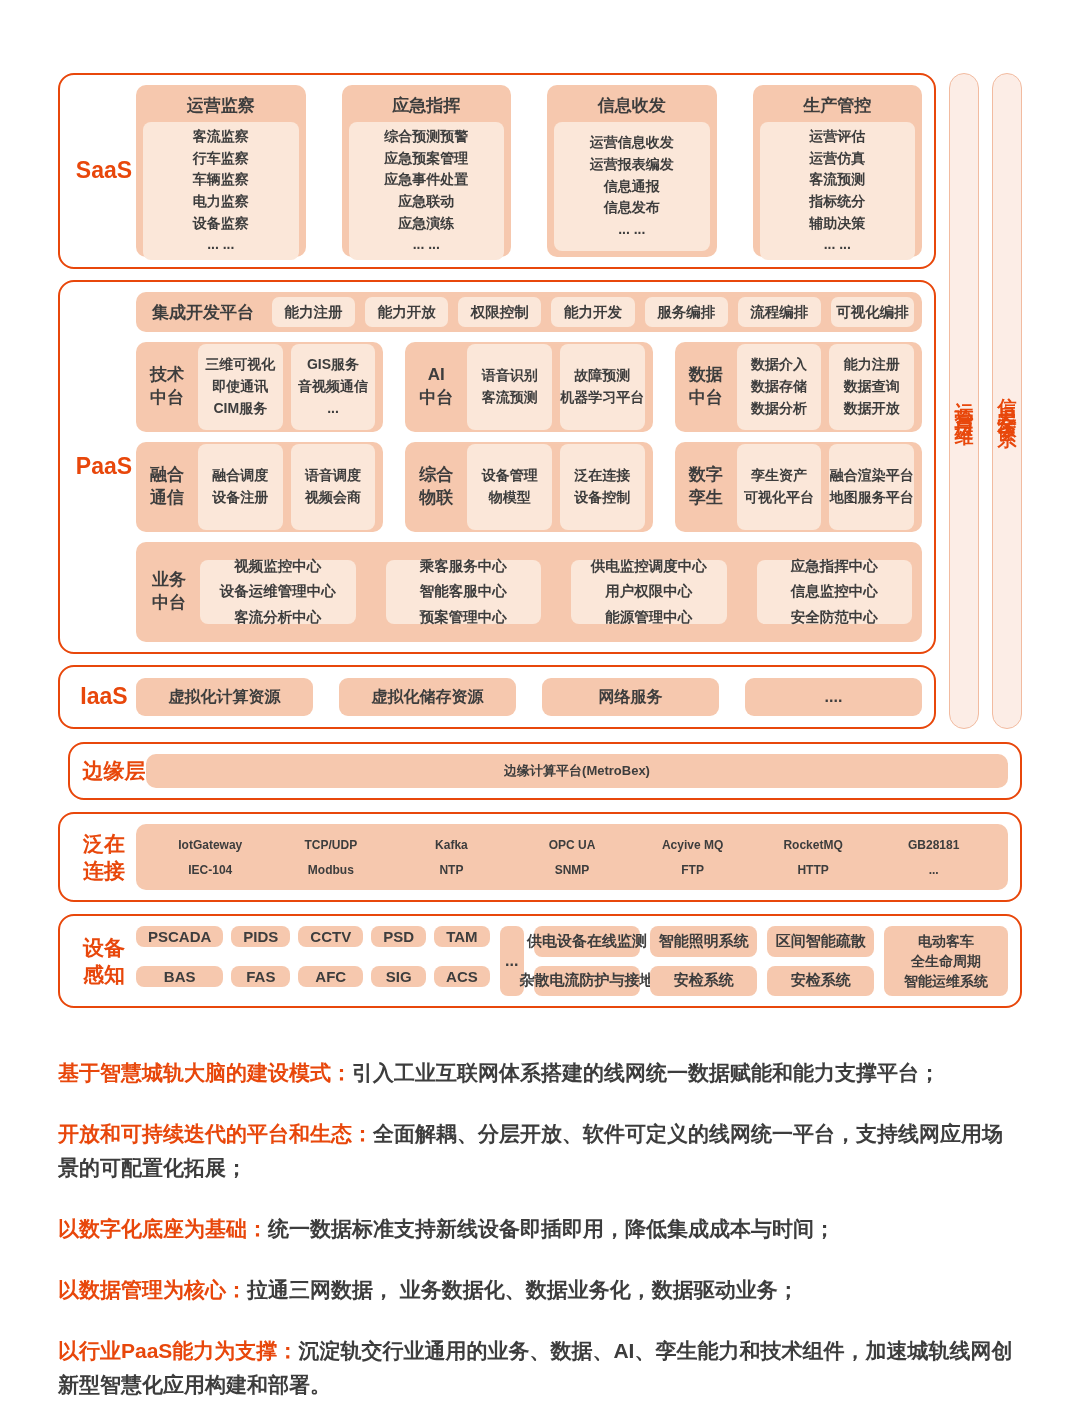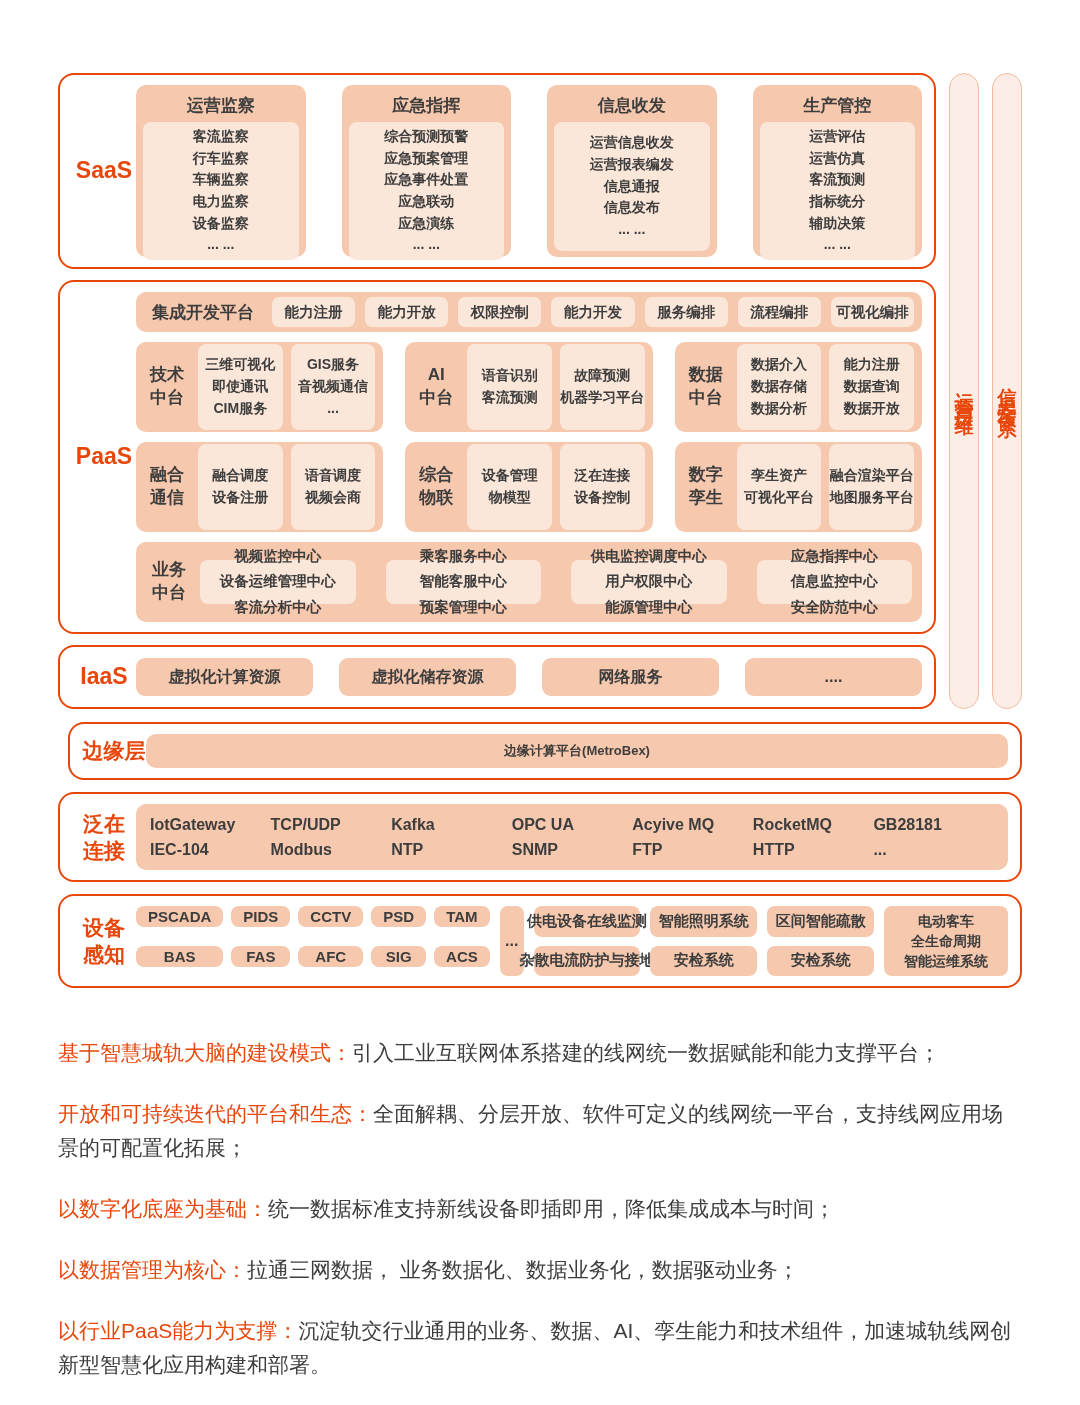--- a/index.html
+++ b/index.html
@@ -42,21 +42,21 @@
   .dev-title{font-size:17px;font-weight:bold;color:var(--dark);padding:0 6px 0 8px;white-space:nowrap;}
   .dev-chips{flex:1;display:flex;gap:10px;height:30px;}
   .chip{background:var(--light);border-radius:7px;flex:1;display:flex;align-items:center;
         justify-content:center;font-size:14.5px;font-weight:600;color:var(--dark);white-space:nowrap;}
   .paas-row{display:flex;gap:22px;height:90px;}
   .block{flex:1;display:flex;align-items:stretch;padding:2px 8px;gap:8px;min-width:0;}
   .block-label{flex:0 0 46px;display:flex;align-items:center;justify-content:center;font-size:17px;
         font-weight:bold;color:var(--dark);white-space:pre-line;text-align:center;line-height:1.35;}
   .group{flex:1;background:var(--light);border-radius:8px;display:flex;flex-direction:column;
         justify-content:center;align-items:center;padding:4px;min-width:0;}
-  .biz-row{display:flex;align-items:stretch;padding:18px 10px;height:80px;gap:8px;}
+  .biz-row{display:flex;align-items:stretch;padding:18px 10px;height:100px;gap:8px;}
   .biz-groups{flex:1;display:flex;gap:30px;}
   .biz-groups .line{font-size:14.5px;line-height:1.75;}
 
   
   .band.iaas{height:64px;}
   .iaas-chips{flex:1;display:flex;gap:26px;align-items:center;}
   .iaas-chip{flex:1;height:38px;background:var(--mid);border-radius:9px;display:flex;
         align-items:center;justify-content:center;font-size:16px;font-weight:600;color:var(--dark);}
 
   
@@ -66,39 +66,39 @@
         font-weight:bold;font-size:19px;letter-spacing:6px;}
 
   
   .band.lower{margin-bottom:12px;}
   .band.edge{height:58px;margin-left:10px;}
   .edge-box{flex:1;display:flex;align-items:center;justify-content:center;
         font-size:13px;font-weight:600;color:var(--dark);}
   .band.connect{height:90px;}
   .connect-box{flex:1;padding:8px 14px;display:flex;flex-direction:column;justify-content:space-around;}
   .connect-row{display:grid;grid-template-columns:repeat(7,1fr);}
-  .connect-cell{font-size:16px;font-weight:600;color:var(--dark);white-space:nowrap;}
+  .connect-cell{text-align:center;font-size:12px;font-weight:600;color:var(--dark);white-space:nowrap;}
   .band.devices{height:94px;}
   .devices-body{flex:1;display:flex;gap:10px;align-items:stretch;min-width:0;}
   .dev-grid{display:grid;grid-template-columns:repeat(5,auto);gap:9px 8px;}
   .schip{background:var(--mid);border-radius:8px;display:flex;align-items:center;justify-content:center;
         font-size:15px;font-weight:600;color:var(--dark);padding:0 12px;height:21px;white-space:nowrap;}
   .ellipsis-box{flex:0 0 24px;background:var(--mid);border-radius:8px;display:flex;align-items:center;
         justify-content:center;font-weight:700;color:var(--dark);}
   .pair-col{display:flex;flex-direction:column;gap:9px;flex:1;min-width:0;}
   .pair-chip{flex:1;background:var(--mid);border-radius:8px;display:flex;align-items:center;
         justify-content:center;font-size:15px;font-weight:600;color:var(--dark);padding:0 8px;
         text-align:right;white-space:nowrap;}
   .tall-chip{flex:0 0 124px;background:var(--mid);border-radius:8px;display:flex;align-items:center;
         justify-content:center;font-size:14px;font-weight:600;color:var(--dark);text-align:center;
         white-space:pre-line;line-height:1.45;}
 
   
   .bullets{margin-top:48px;}
-  .bullet{font-size:21px;font-weight:400;line-height:1.62;color:var(--dark);margin:0 0 27px;}
+  .bullet{font-size:21px;font-weight:700;line-height:1.62;color:var(--dark);margin:0 0 27px;}
   .bullet .lead{color:var(--accent);}
 </style>
 </head>
 <body>
 
 <div class="page">
 
   <div class="top-row">
     <div class="bands-col">
 

